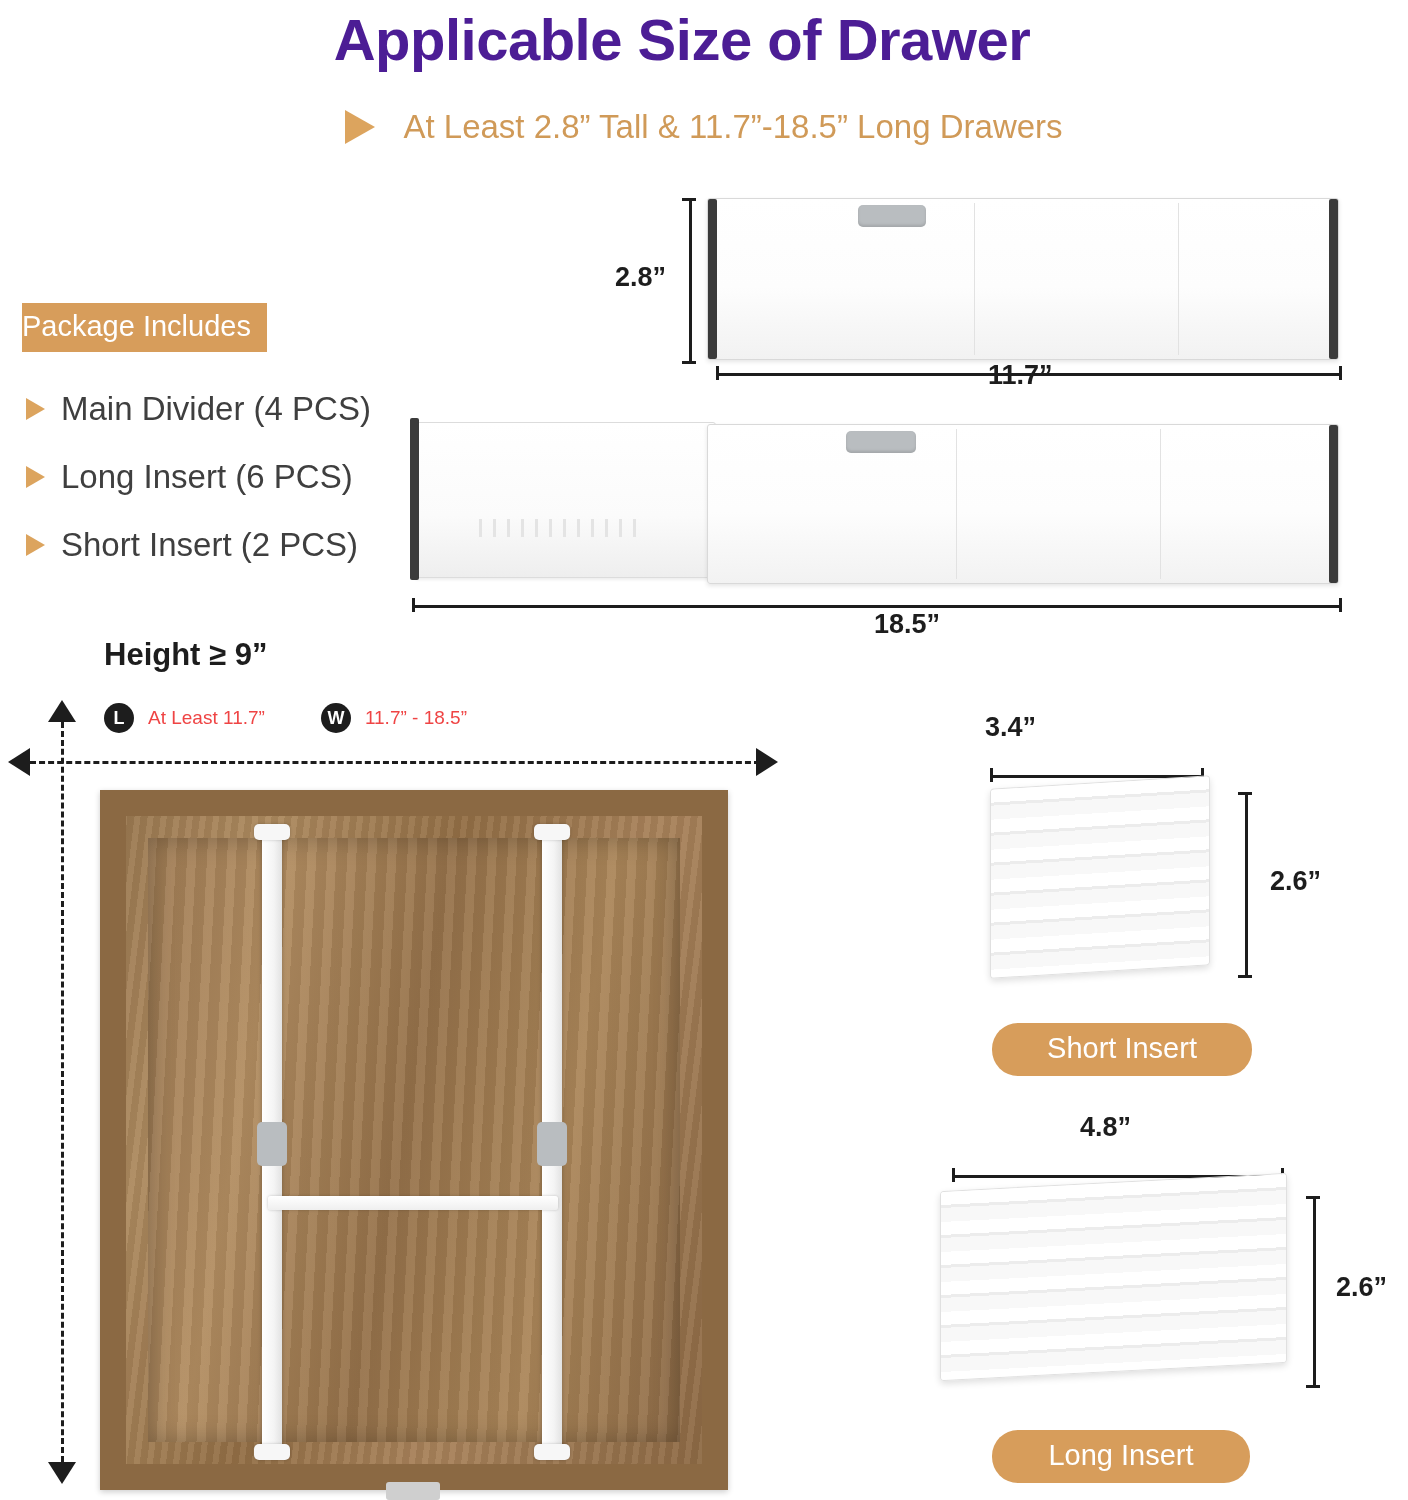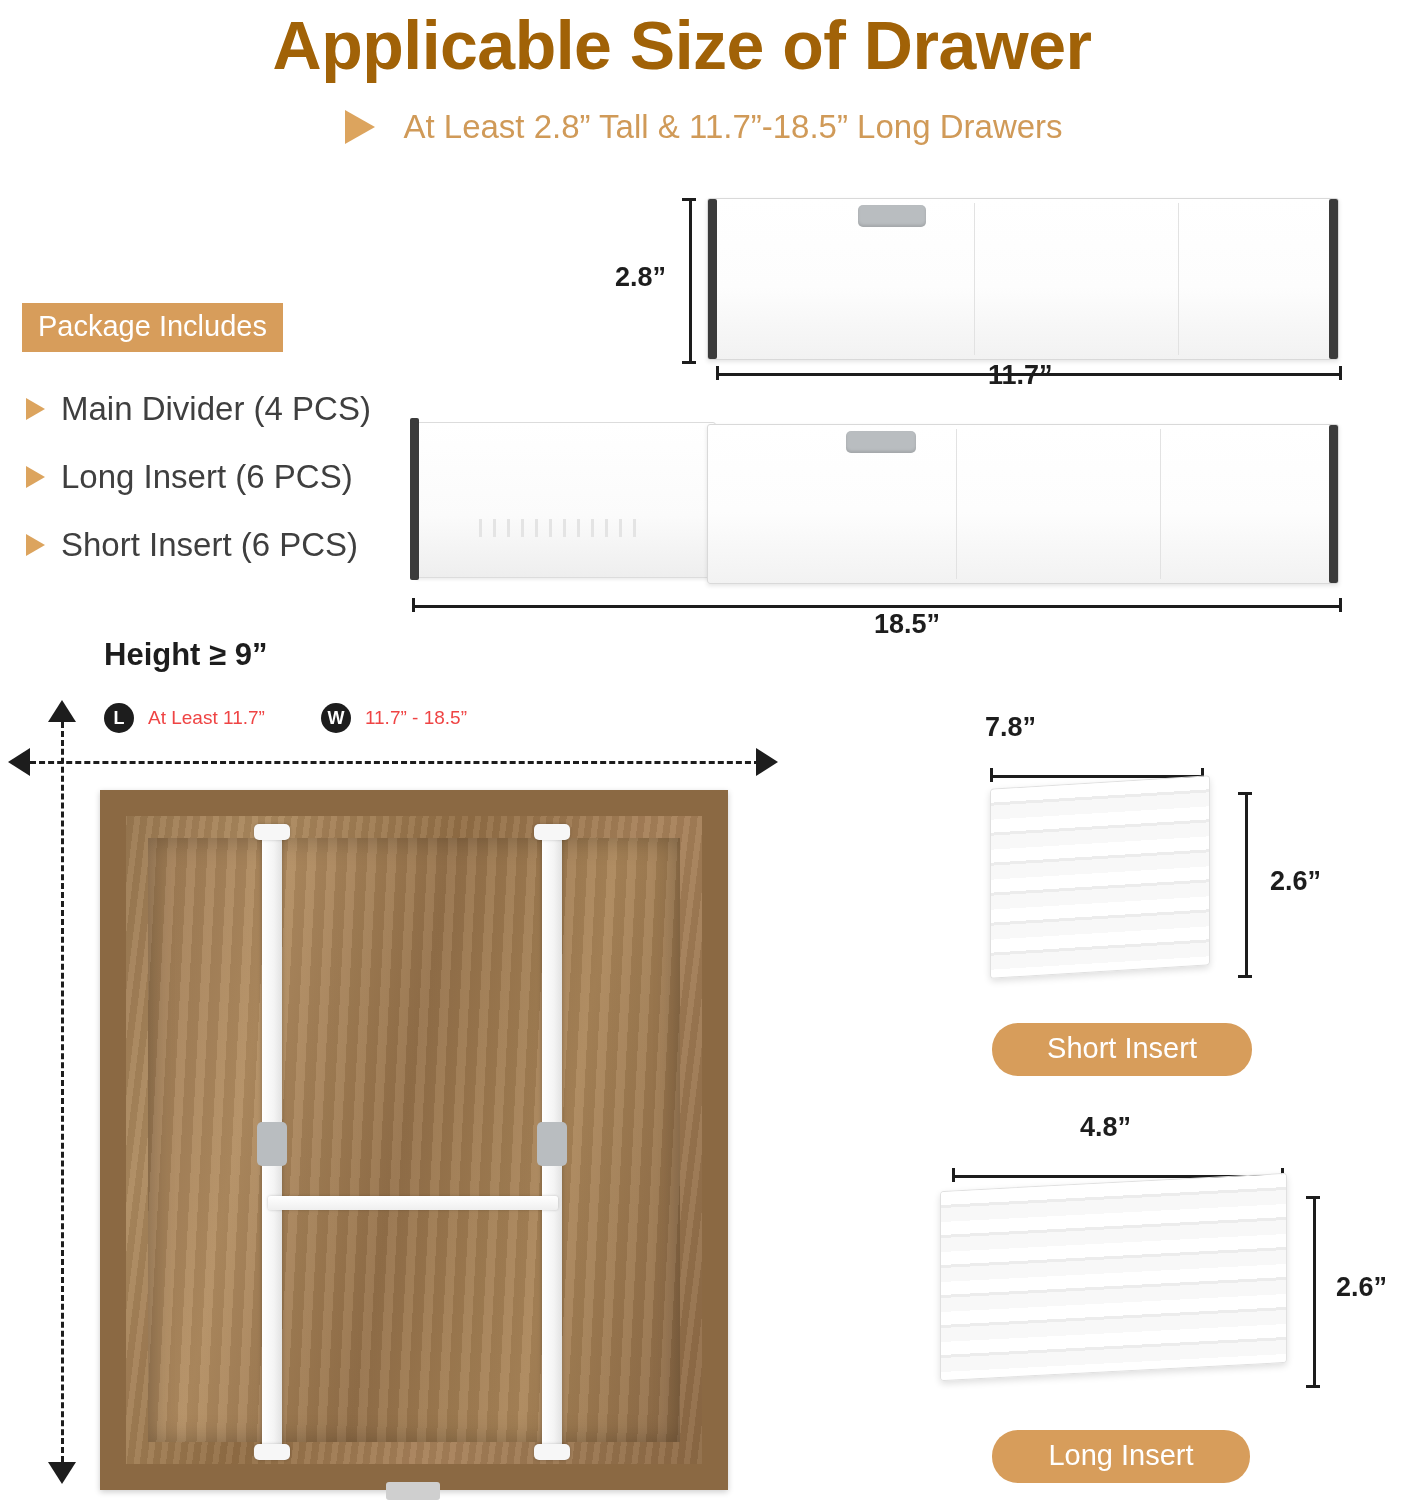--- a/index.html
+++ b/index.html
@@ -19,23 +19,23 @@
     inset: 0;
   }
 
   
   .title {
     position: absolute;
     left: 0;
     top: 6px;
     width: 1364px;
     text-align: center;
-    font-size: 68px;
+    font-size: 58px;
     font-weight: bold;
-    color: #a16207;
+    color: #4c1d95;
     letter-spacing: -0.5px;
   }
   .subtitle-row {
     position: absolute;
     left: 0;
     top: 108px;
     width: 1408px;
     display: flex;
     align-items: center;
     justify-content: center;
@@ -62,21 +62,21 @@
   }
 
   
   .pkg-badge {
     position: absolute;
     left: 22px;
     top: 303px;
     background: #d79d5b;
     color: #ffffff;
     font-size: 29px;
-    padding: 7px 16px 9px 16px;
+    padding: 7px 16px 9px 0;
     font-weight: normal;
     white-space: nowrap;
   }
   .pkg-list {
     position: absolute;
     left: 26px;
     top: 375px;
     width: 360px;
   }
   .pkg-item {
@@ -365,21 +365,21 @@
     <div class="pkg-item">
       <span class="arrow-glyph arrow-small"></span>
       <span class="label">Main Divider (4 PCS)</span>
     </div>
     <div class="pkg-item">
       <span class="arrow-glyph arrow-small"></span>
       <span class="label">Long Insert (6 PCS)</span>
     </div>
     <div class="pkg-item">
       <span class="arrow-glyph arrow-small"></span>
-      <span class="label">Short Insert (6 PCS)</span>
+      <span class="label">Short Insert (2 PCS)</span>
     </div>
   </div>
 
   <div class="divider" style="left:707px; top:198px; width:630px; height:160px;">
     <div class="div-cap" style="left:0;"></div>
     <div class="div-cap" style="right:0;"></div>
     <div class="div-seam" style="left:266px;"></div>
     <div class="div-seam" style="left:470px;"></div>
     <div class="div-handle" style="left:150px; top:6px; width:68px; height:22px;"></div>
   </div>
@@ -452,21 +452,21 @@
       <div class="grip" style="top:290px;"></div>
       <div class="foot" style="bottom:-8px;"></div>
     </div>
 
     <div class="hdiv" style="left:168px; top:406px; width:290px;"></div>
 
     <div class="drawer-notch"></div>
   </div>
 
   <div class="brace-h" style="left:990px; top:768px; width:208px;"></div>
-  <div class="dim-label" style="left:985px; top:712px;">7.8”</div>
+  <div class="dim-label" style="left:985px; top:712px;">3.4”</div>
 
   <div class="insert" style="left:990px; top:782px; width:218px; height:188px; transform:skewY(-3.5deg);">
     <div class="ribs"></div>
   </div>
 
   <div class="brace-v" style="left:1238px; top:792px; height:180px;"></div>
   <div class="dim-label" style="left:1270px; top:866px;">2.6”</div>
 
   <div class="insert-badge" style="left:992px; top:1023px; width:260px;">Short Insert</div>
 

